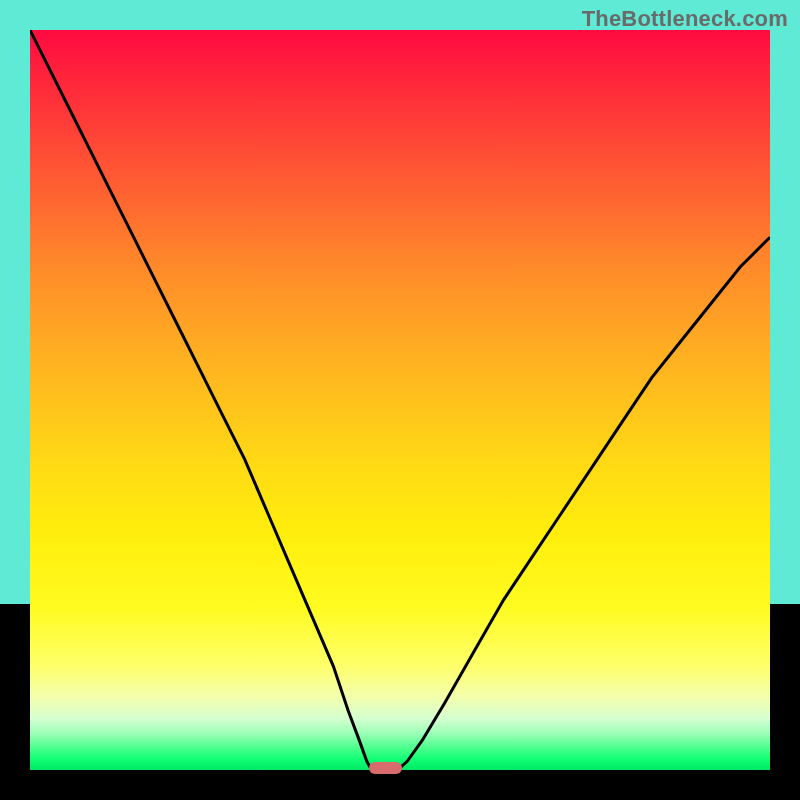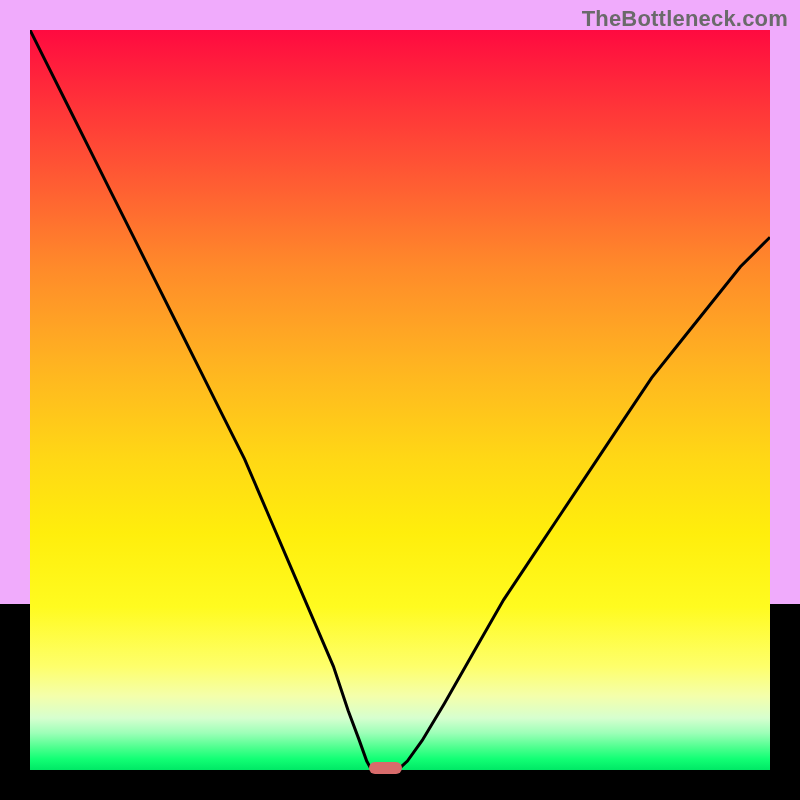--- a/index.html
+++ b/index.html
@@ -1,16 +1,16 @@
 <!DOCTYPE html>
 <html><head>
 <meta charset="utf-8">
 <style>
   html,body{margin:0;padding:0;width:800px;height:800px;overflow:hidden;background:#000}
-  .frame{position:absolute;left:0;top:0;width:800px;height:604px;background:#f0abfc}
+  .frame{position:absolute;left:0;top:0;width:800px;height:604px;background:#5eead4}
   .plot{position:absolute;left:30px;top:30px;width:740px;height:740px;
     background:linear-gradient(to bottom,
       #ff0a40 0%,
       #ff2b3a 8%,
       #ff5a33 20%,
       #ff8a2a 32%,
       #ffb321 45%,
       #ffd815 58%,
       #ffee0c 68%,
       #fffb20 78%,

